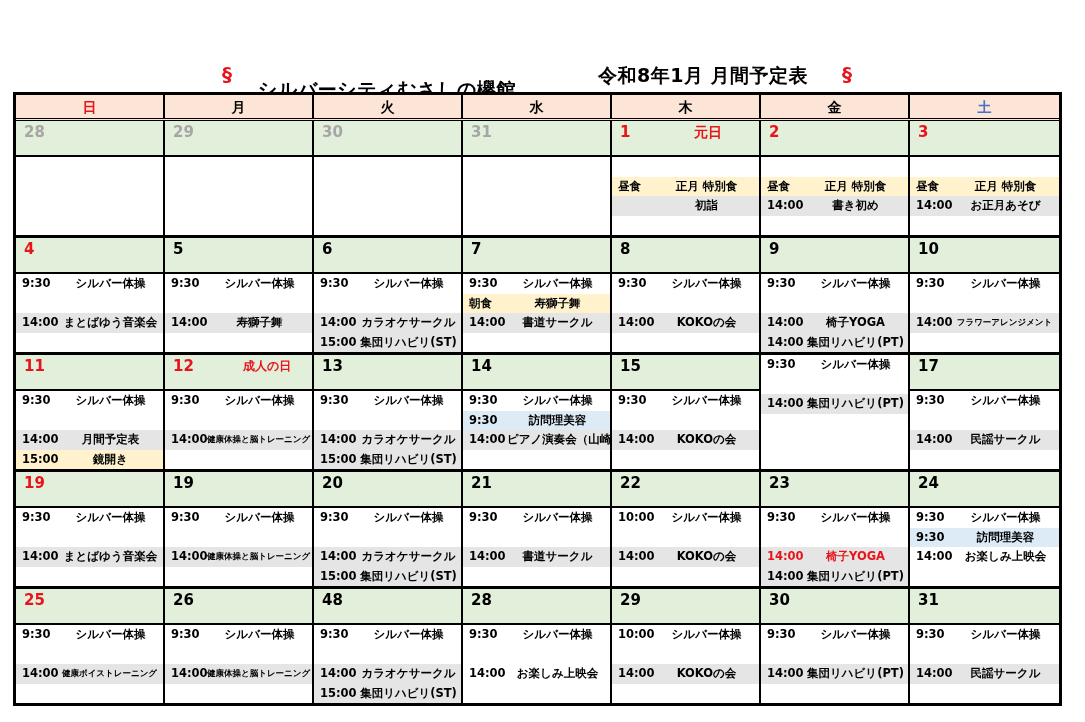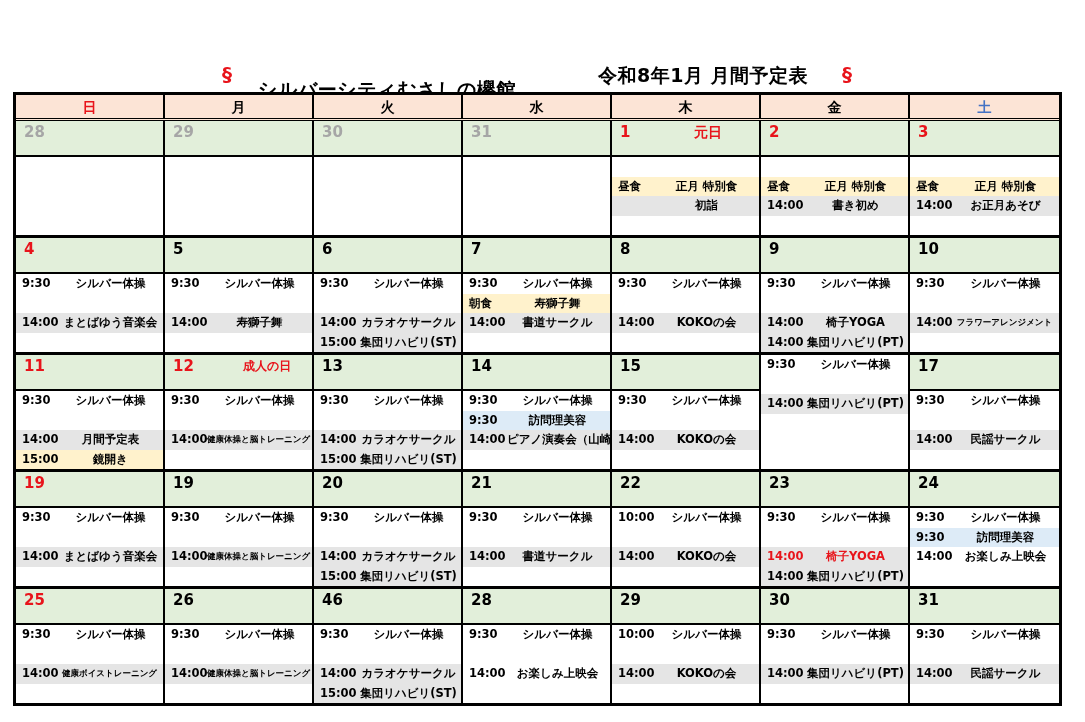--- a/index.html
+++ b/index.html
@@ -511,21 +511,21 @@
             </div>
             <div class="slot"></div>
             <div class="slot c-pink">
               <span class="tm">14:00</span>
               <span class="ev sm">健康体操と脳トレーニング</span>
             </div>
             <div class="slot"></div>
           </div>
         </div>
         <div class="day">
-          <div class="dnum"><span>46</span></div>
+          <div class="dnum"><span>48</span></div>
           <div class="slots">
             <div class="slot">
               <span class="tm">9:30</span>
               <span class="ev">シルバー体操</span>
             </div>
             <div class="slot"></div>
             <div class="slot c-pink">
               <span class="tm">14:00</span>
               <span class="ev">カラオケサークル</span>
             </div>

